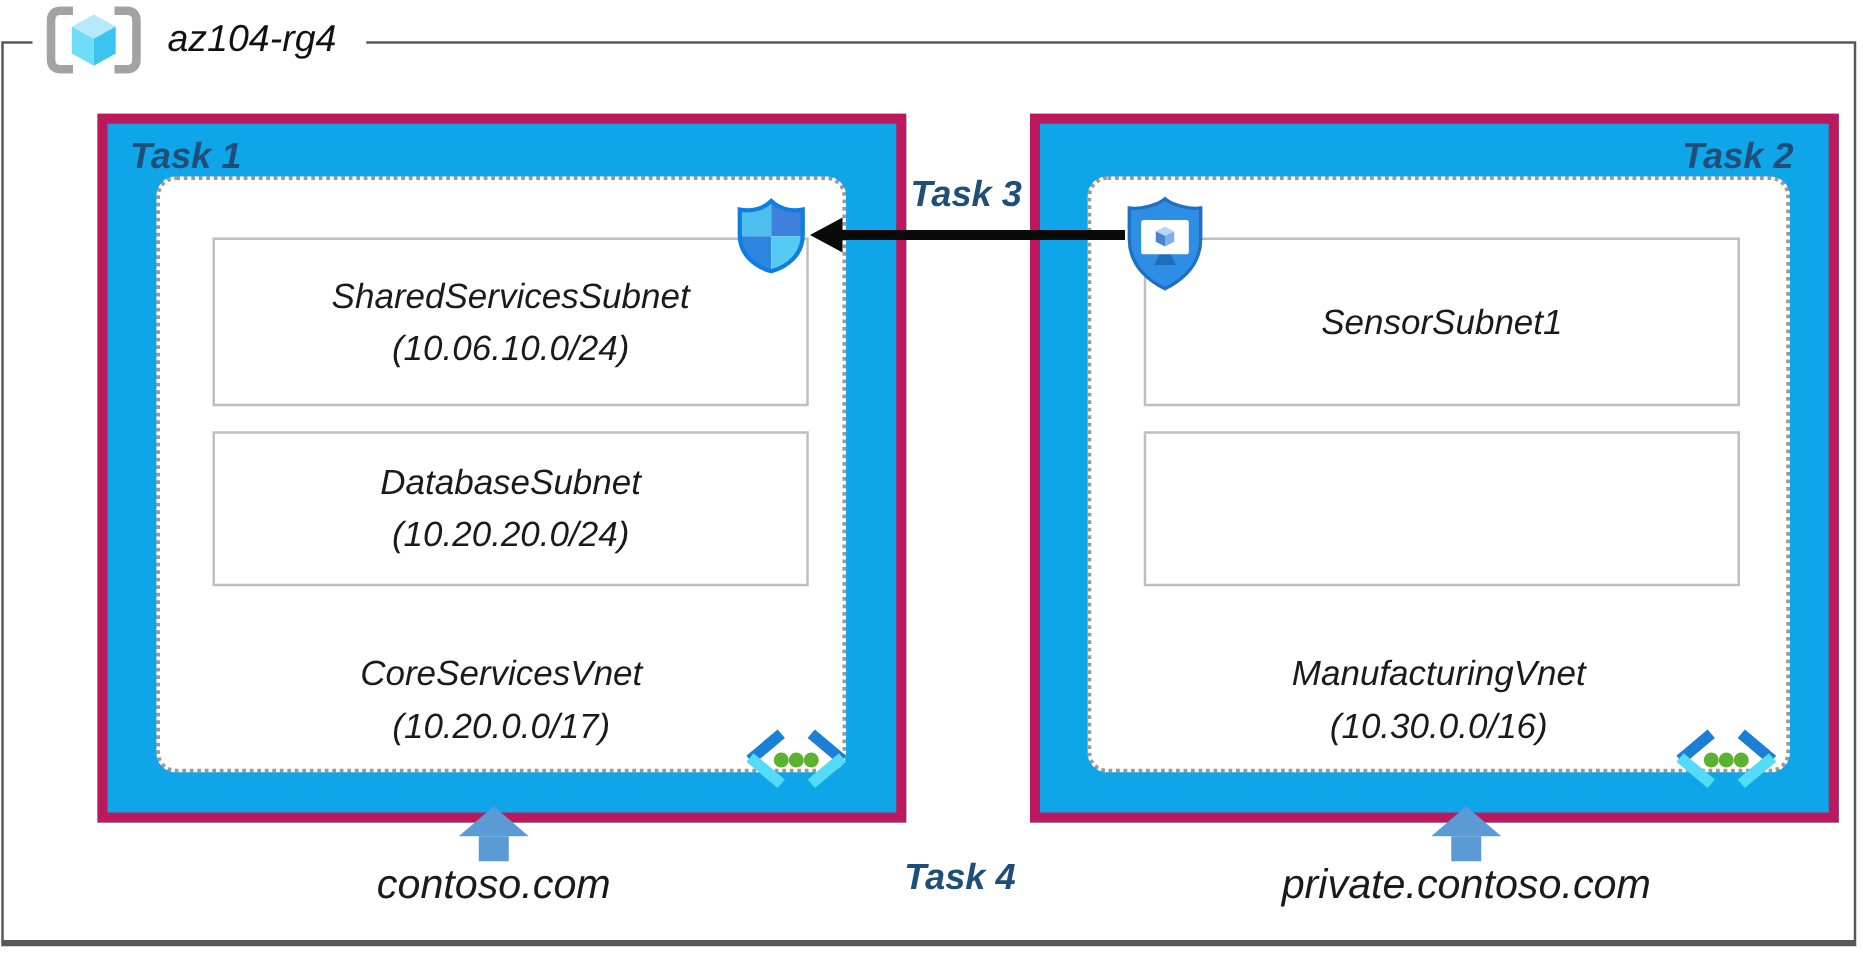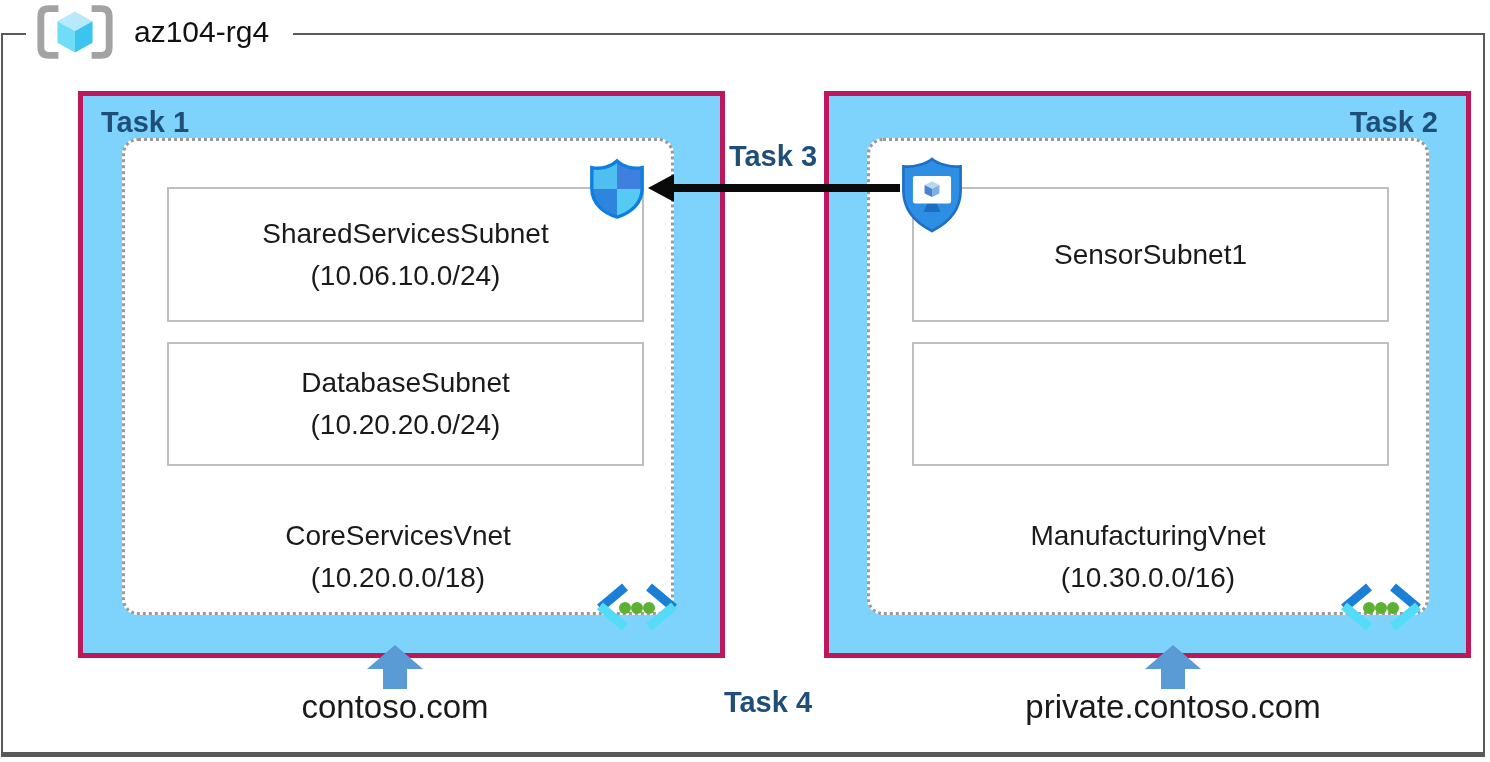--- a/index.html
+++ b/index.html
@@ -1,31 +1,31 @@
 <!DOCTYPE html>
 <html><head>
 <meta charset="utf-8">
 <style>
   * { margin:0; padding:0; box-sizing:border-box; }
   html,body { background:#ffffff; }
   body { font-family:"Liberation Sans","DejaVu Sans",sans-serif; }
-  .page { position:relative; width:1490px; height:762px; background:#fff; overflow:hidden; }
+  .page { position:relative; width:1490px; height:762px; background:#fff; overflow:hidden;font-style:italic; }
 
   
   .rg-frame { position:absolute; left:1px; top:33px; width:1484px; height:724px;
               border:2px solid #595959; border-bottom:5px solid #595959; }
 
   
   .rg-legend { position:absolute; left:26px; top:1px; height:62px; background:#fff;
                display:flex; align-items:center; gap:18px; padding:0 24px 0 8px; z-index:3; }
   .rg-title { font-size:30px; color:#111; white-space:nowrap; }
 
   
   .task-box { position:absolute; top:91px; width:647px; height:567px;
-              background:#7dd3fc; border:5px solid #be185d; z-index:1; }
+              background:#0ea5e9; border:8px solid #be185d; z-index:1; }
   .task-box.left  { left:78px; }
   .task-box.right { left:824px; }
   .task-label { position:absolute; font-size:29px; font-weight:bold; color:#1F4E79; z-index:2; }
   .task-label.tl { top:10px; left:18px; }
   .task-label.tr { top:10px; right:28px; }
 
   
   .vnet-dotted { position:absolute; top:42px; height:477px; background:#fff;
                  border:3px dotted #999999; border-radius:16px; }
   .vnet-dotted.left  { left:39px; width:552px; }
@@ -98,21 +98,21 @@
       <div class="subnet-box first">
         <div>SharedServicesSubnet</div>
         <div>(10.06.10.0/24)</div>
       </div>
       <div class="subnet-box second">
         <div>DatabaseSubnet</div>
         <div>(10.20.20.0/24)</div>
       </div>
       <div class="vnet-name">
         <div>CoreServicesVnet</div>
-        <div>(10.20.0.0/18)</div>
+        <div>(10.20.0.0/17)</div>
       </div>
     </div>
   </div>
 
   <div class="task-box right">
     <div class="task-label tr">Task 2</div>
     <div class="vnet-dotted right">
       <div class="subnet-box first">
         <div>SensorSubnet1</div>
       </div>

